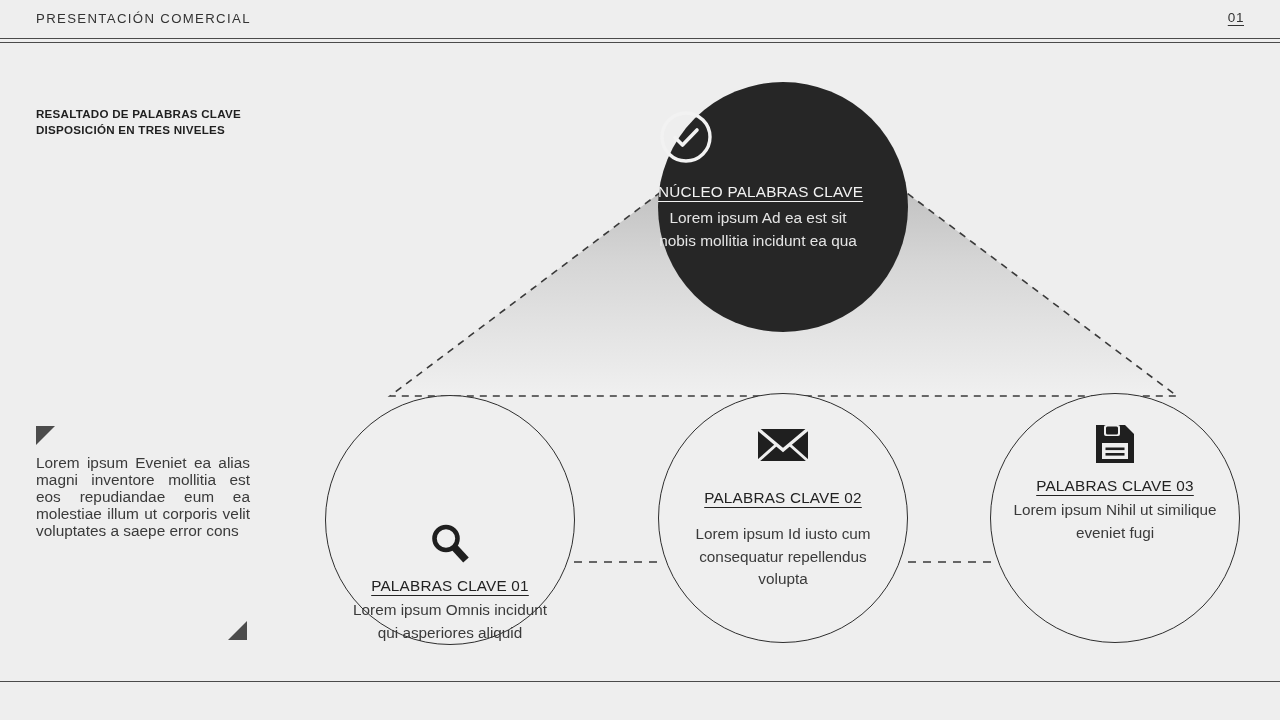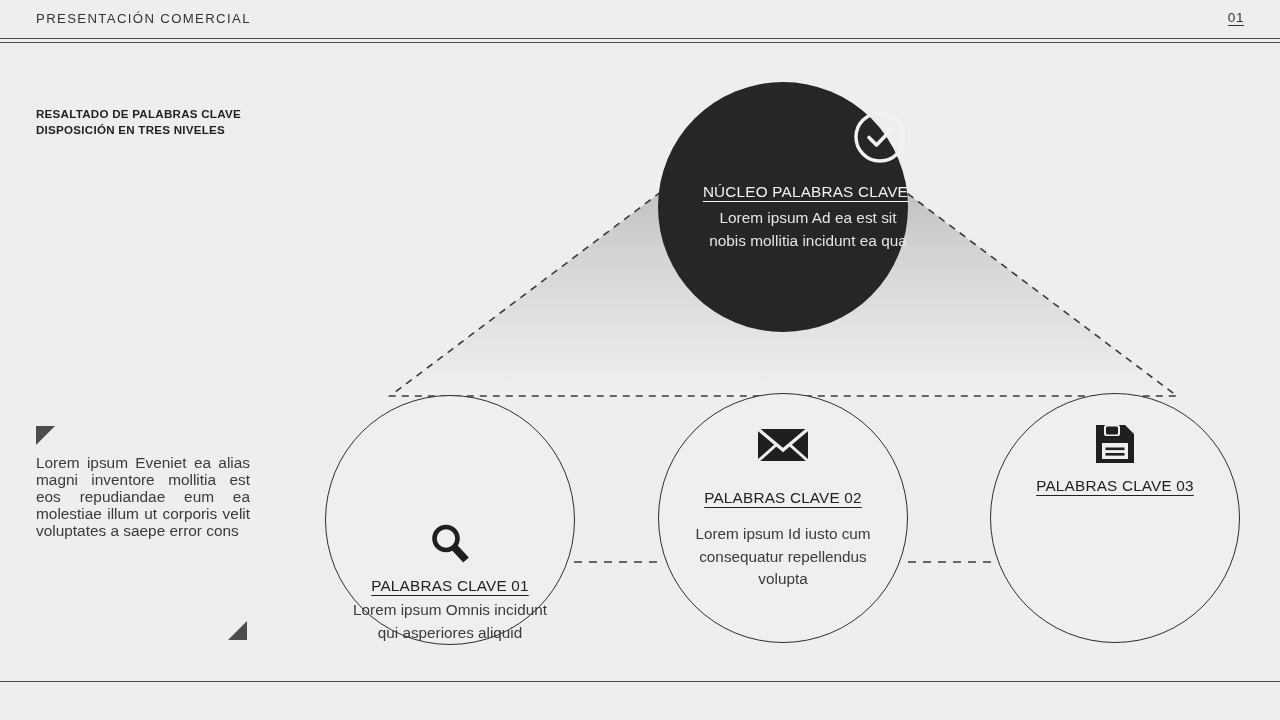--- a/index.html
+++ b/index.html
@@ -144,21 +144,21 @@
   .core-circle {
     position: absolute;
     left: 658px;
     top: 82px;
     width: 250px;
     height: 250px;
     border-radius: 50%;
     background: #262626;
     display: flex;
     flex-direction: column;
-    align-items: flex-end;
+    align-items: flex-start;
     justify-content: flex-start;
     padding-top: 27px;
     box-sizing: border-box;
   }
   .core-icon { margin-bottom: 14px; }
   .core-title {
     font-size: 15.3px;
     color: #f2f2f2;
     letter-spacing: 0.2px;
     text-decoration: underline;
@@ -275,20 +275,21 @@
       <svg width="46" height="46" viewBox="0 0 46 46">
         <path d="M4,4 H33 L42,13 V42 H4 Z" fill="#1f1f1f"></path>
         <rect x="12" y="4" width="16" height="11" rx="2" fill="#efefef"></rect>
         <rect x="14" y="5.5" width="12" height="8" rx="1.5" fill="#1f1f1f"></rect>
         <rect x="10" y="22" width="26" height="16" fill="#efefef"></rect>
         <rect x="13.5" y="26.5" width="19" height="2.6" fill="#1f1f1f"></rect>
         <rect x="13.5" y="32" width="19" height="2.6" fill="#1f1f1f"></rect>
       </svg>
     </div>
     <div class="leaf-title">PALABRAS CLAVE 03</div>
+    <div class="leaf-body">Lorem ipsum Nihil ut similique eveniet fugi</div>
   </div>
 
   <div class="core-circle">
     <div class="core-icon">
       <svg width="56" height="56" viewBox="0 0 56 56">
         <circle cx="28" cy="28" r="24" fill="none" stroke="#f2f2f2" stroke-width="3.4"></circle>
         <polyline points="17,28.5 24.5,36 39,21" fill="none" stroke="#f2f2f2" stroke-width="3.6" stroke-linecap="round" stroke-linejoin="round"></polyline>
       </svg>
     </div>
     <div class="core-title">NÚCLEO PALABRAS CLAVE</div>

